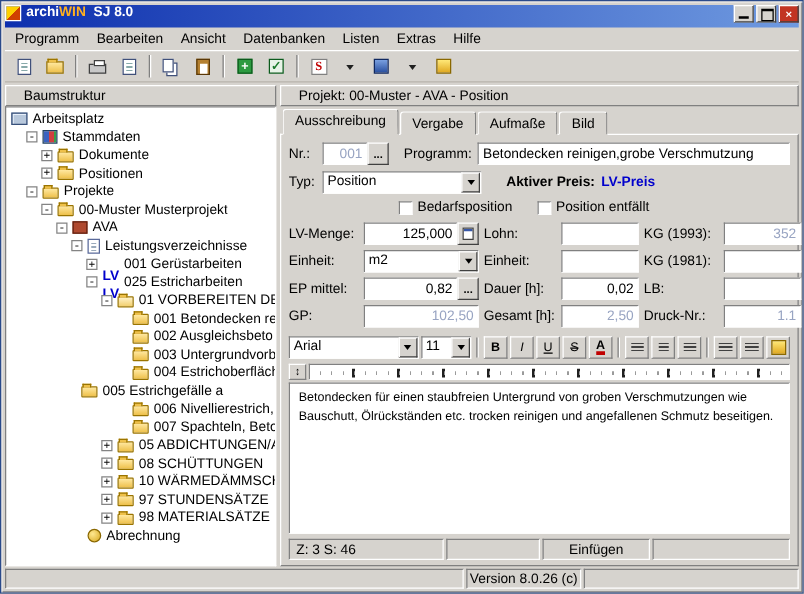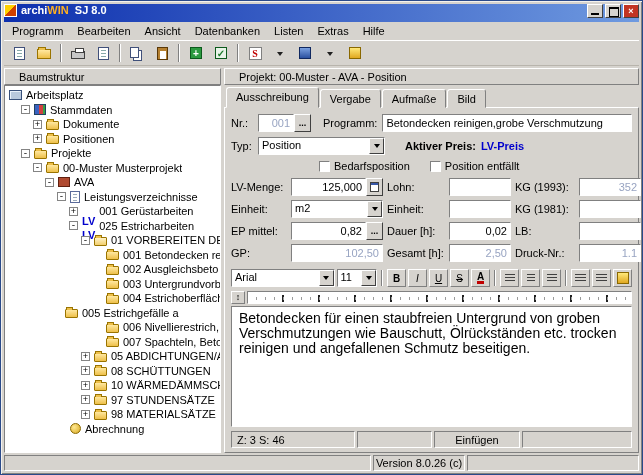--- a/index.html
+++ b/index.html
@@ -126,21 +126,21 @@
   .rbox { width:14px; height:13px; flex:none; background:#d6d3ce; border:1px solid; border-color:#fff #808080 #808080 #fff;
           font-size:9px; line-height:11px; text-align:center; }
   .ruler { flex:1; height:13px; background:#fff; border:1px solid; border-color:#808080 #fff #fff #808080;
            background-image:
              repeating-linear-gradient(90deg, transparent 0 8px, #9a9a9a 8px 9px),
              repeating-linear-gradient(90deg, transparent 0 34px, #202020 34px 36px);
            background-size:100% 3px, 100% 7px;
            background-position:0 5px, 0 3px;
            background-repeat:no-repeat; }
   .textarea { flex:1; min-height:0; background:#fff; border:1px solid; border-color:#808080 #fff #fff #808080;
-              margin-top:2px; padding:4px 7px; overflow:hidden; font-size:14px; line-height:15px; }
+              margin-top:2px; padding:4px 7px; overflow:hidden; font-size:10px; line-height:15px; }
   .edstatus { flex:none; display:flex; height:17px; margin-top:4px; gap:2px; }
   .scell { border:1px solid; border-color:#808080 #fff #fff #808080; display:flex; align-items:center;
            padding:0 5px; white-space:nowrap; overflow:hidden; }
 
   
   .appstatus { flex:none; display:flex; height:18px; gap:2px; padding-top:2px; }
 </style>
 </head>
 <body>
 

